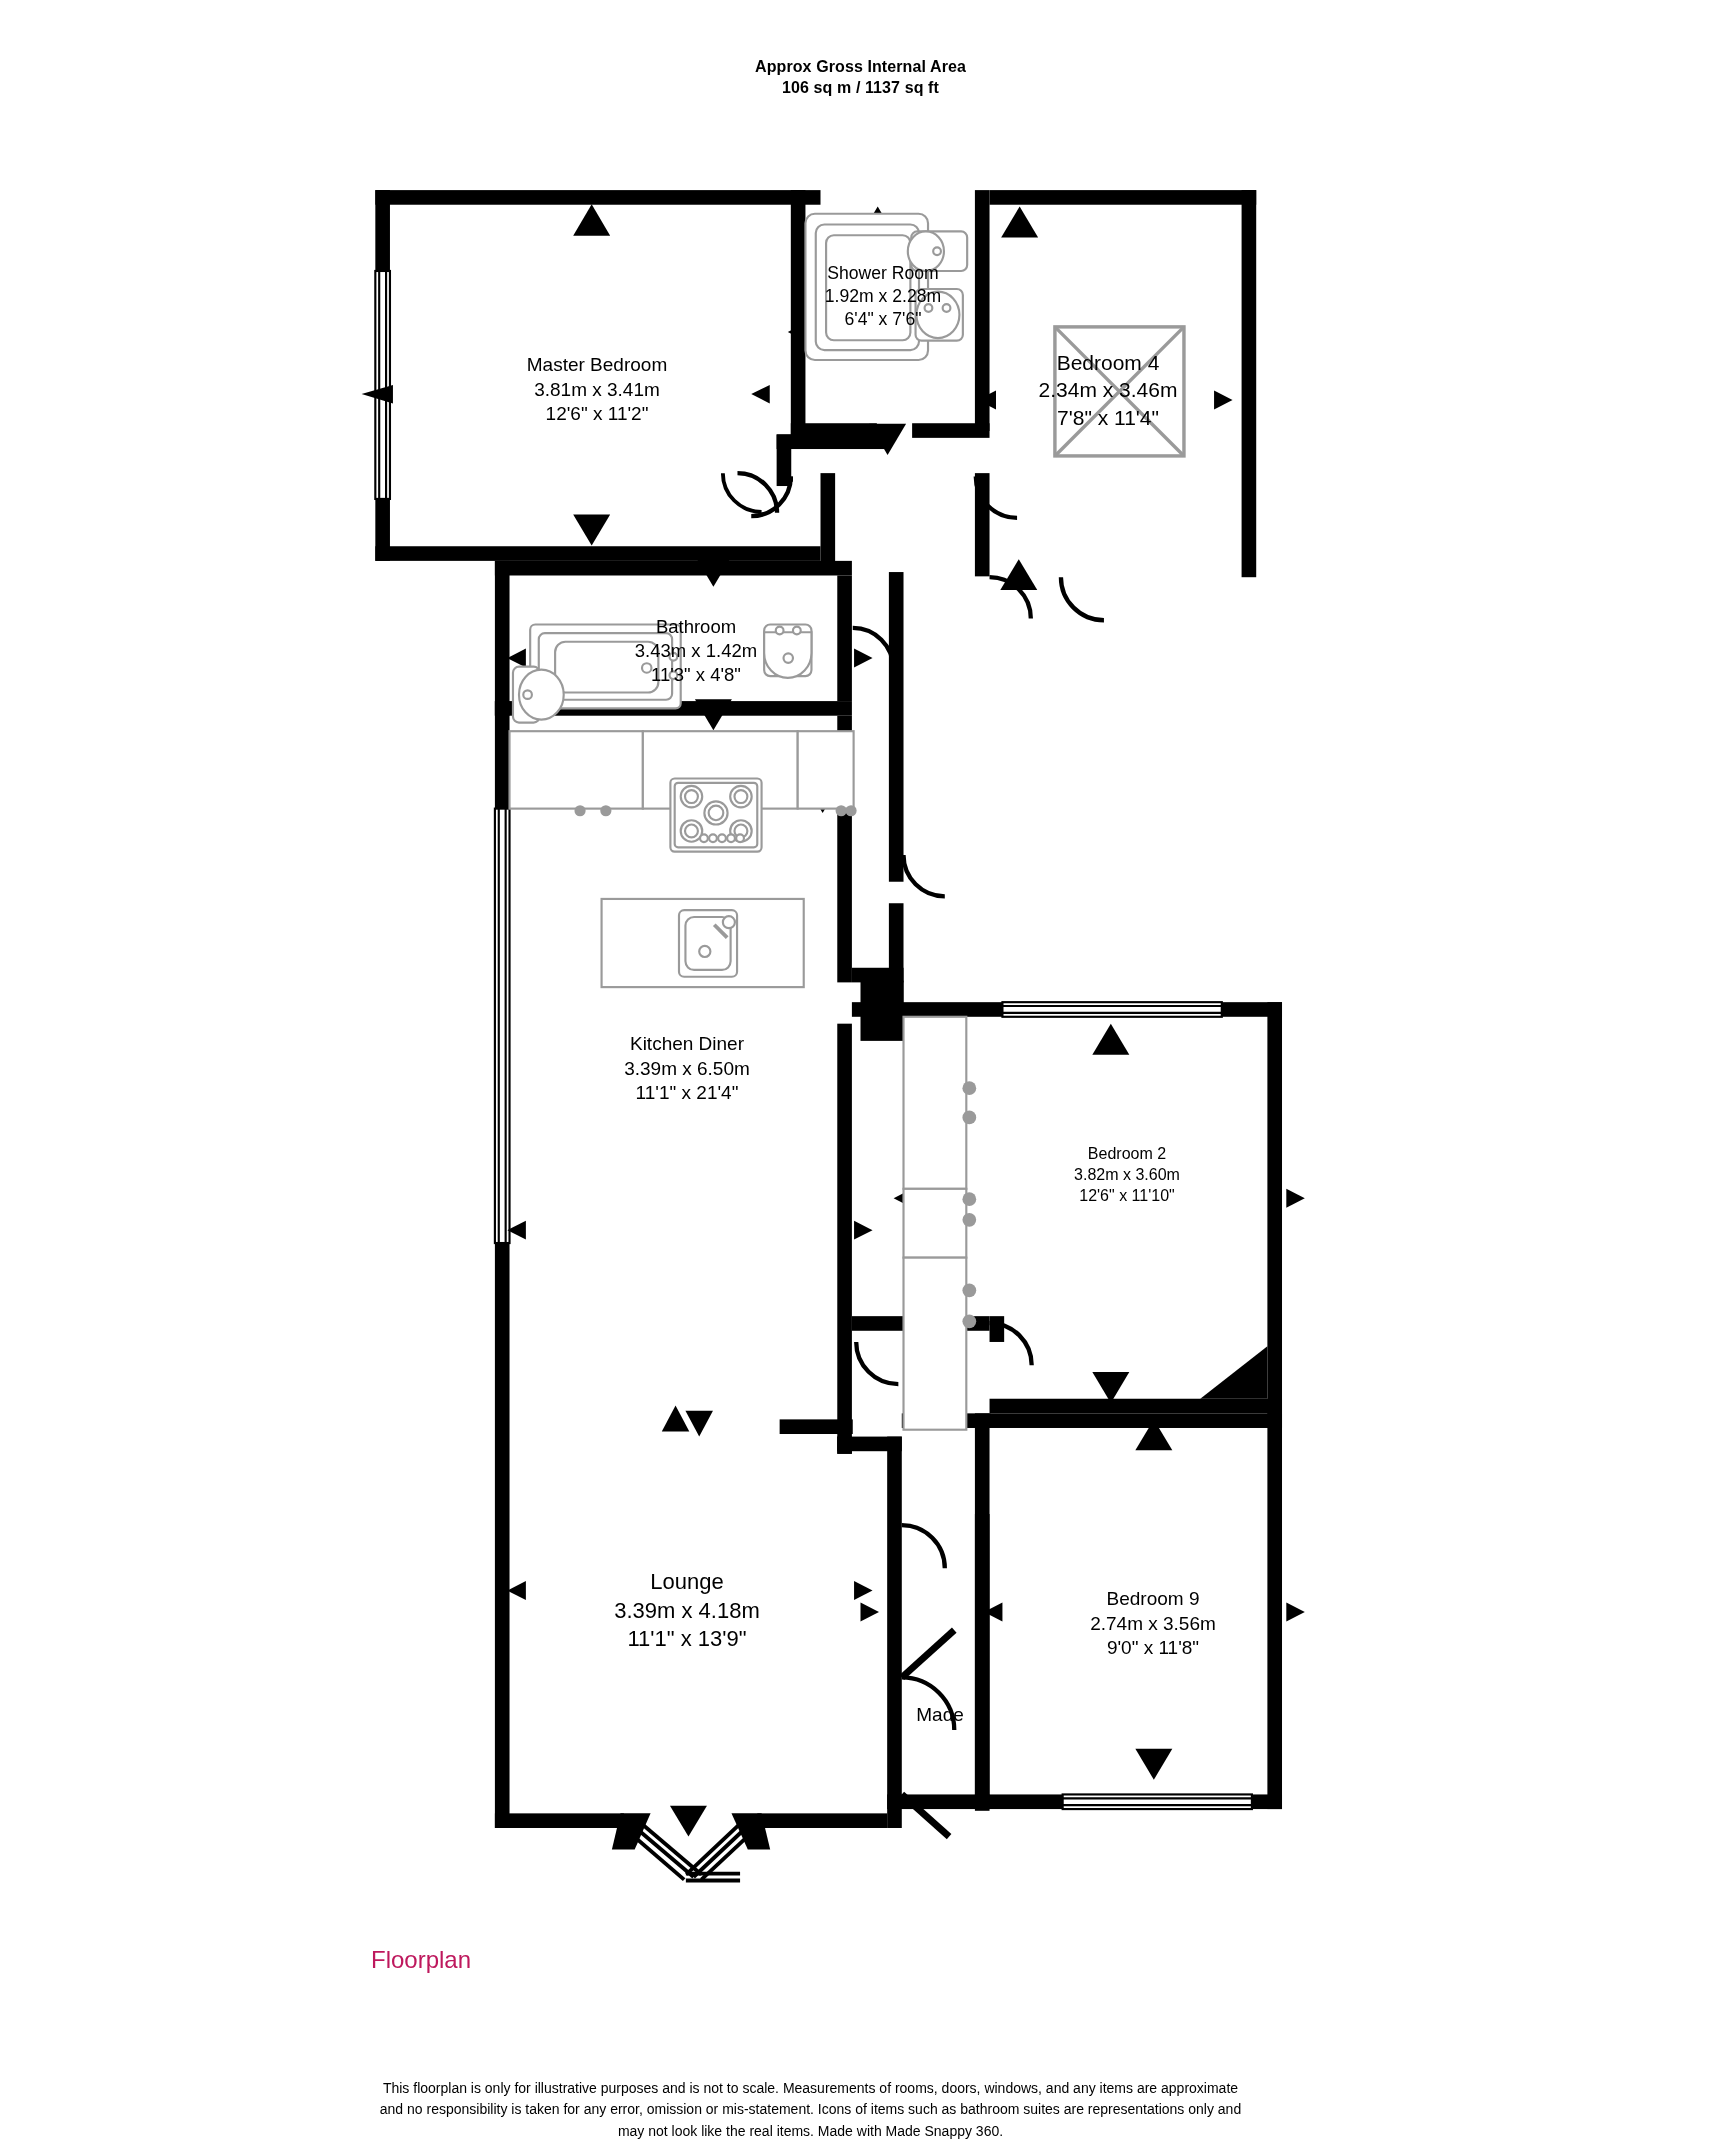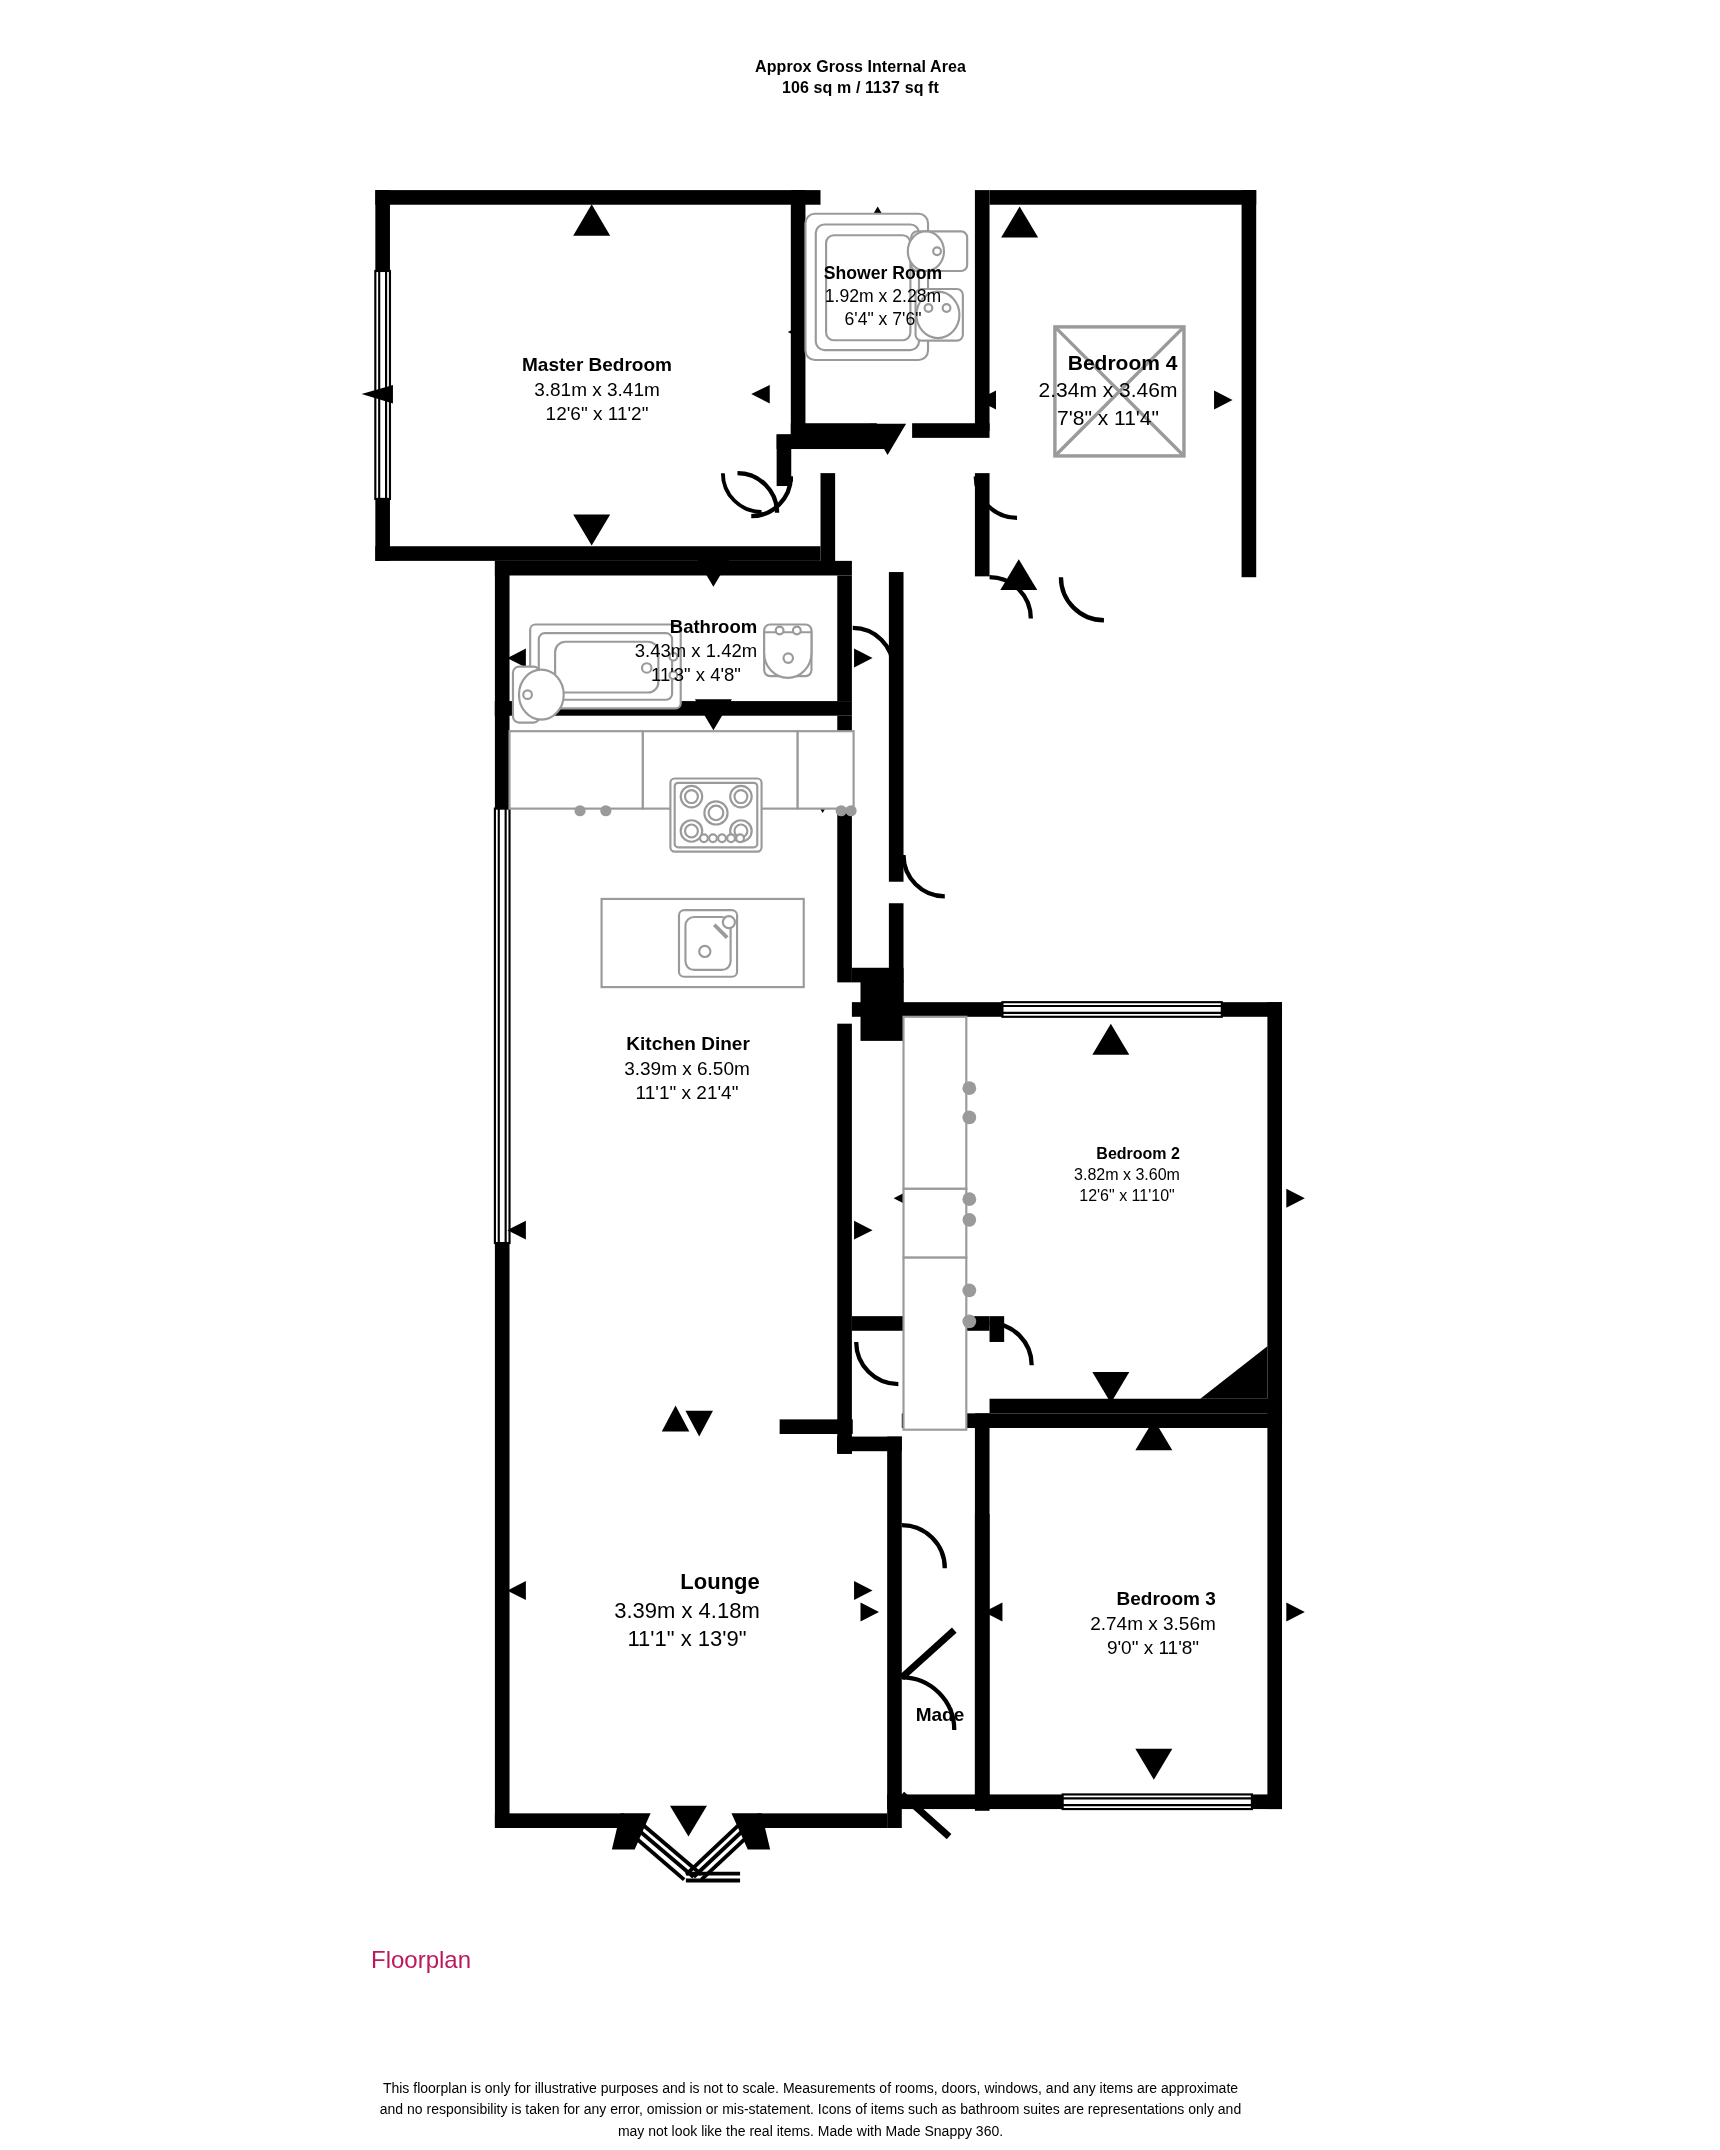--- a/index.html
+++ b/index.html
@@ -46,22 +46,21 @@
   
   .room-label {
     position: absolute;
     text-align: center;
     line-height: 1.30;
     white-space: nowrap;
     transform: translateX(-50%);
   }
   .room-label .rl-name {
     display: block;
-    font-weight: bold;
-    text-align: right;
+    font-weight: normal;
   }
   .room-label .rl-dim {
     display: block;
     font-weight: normal;
   }
 
   .lbl-master      { left: 597px; top: 353px;  font-size: 19px; }
   .lbl-shower      { left: 883px; top: 262px;  font-size: 17.6px; }
   .lbl-bed4        { left: 1108px; top: 349px;  font-size: 21px; }
   .lbl-bathroom    { left: 696px; top: 615px; font-size: 18.5px; }
@@ -396,21 +395,21 @@
   <span class="rl-dim">11'1" x 21'4"</span>
 </div>
 
 <div class="room-label lbl-bed2">
   <span class="rl-name">Bedroom 2</span>
   <span class="rl-dim">3.82m x 3.60m</span>
   <span class="rl-dim">12'6" x 11'10"</span>
 </div>
 
 <div class="room-label lbl-bed3">
-  <span class="rl-name">Bedroom 3</span>
+  <span class="rl-name">Bedroom 9</span>
   <span class="rl-dim">2.74m x 3.56m</span>
   <span class="rl-dim">9'0" x 11'8"</span>
 </div>
 
 <div class="room-label lbl-lounge">
   <span class="rl-name">Lounge</span>
   <span class="rl-dim">3.39m x 4.18m</span>
   <span class="rl-dim">11'1" x 13'9"</span>
 </div>
 

